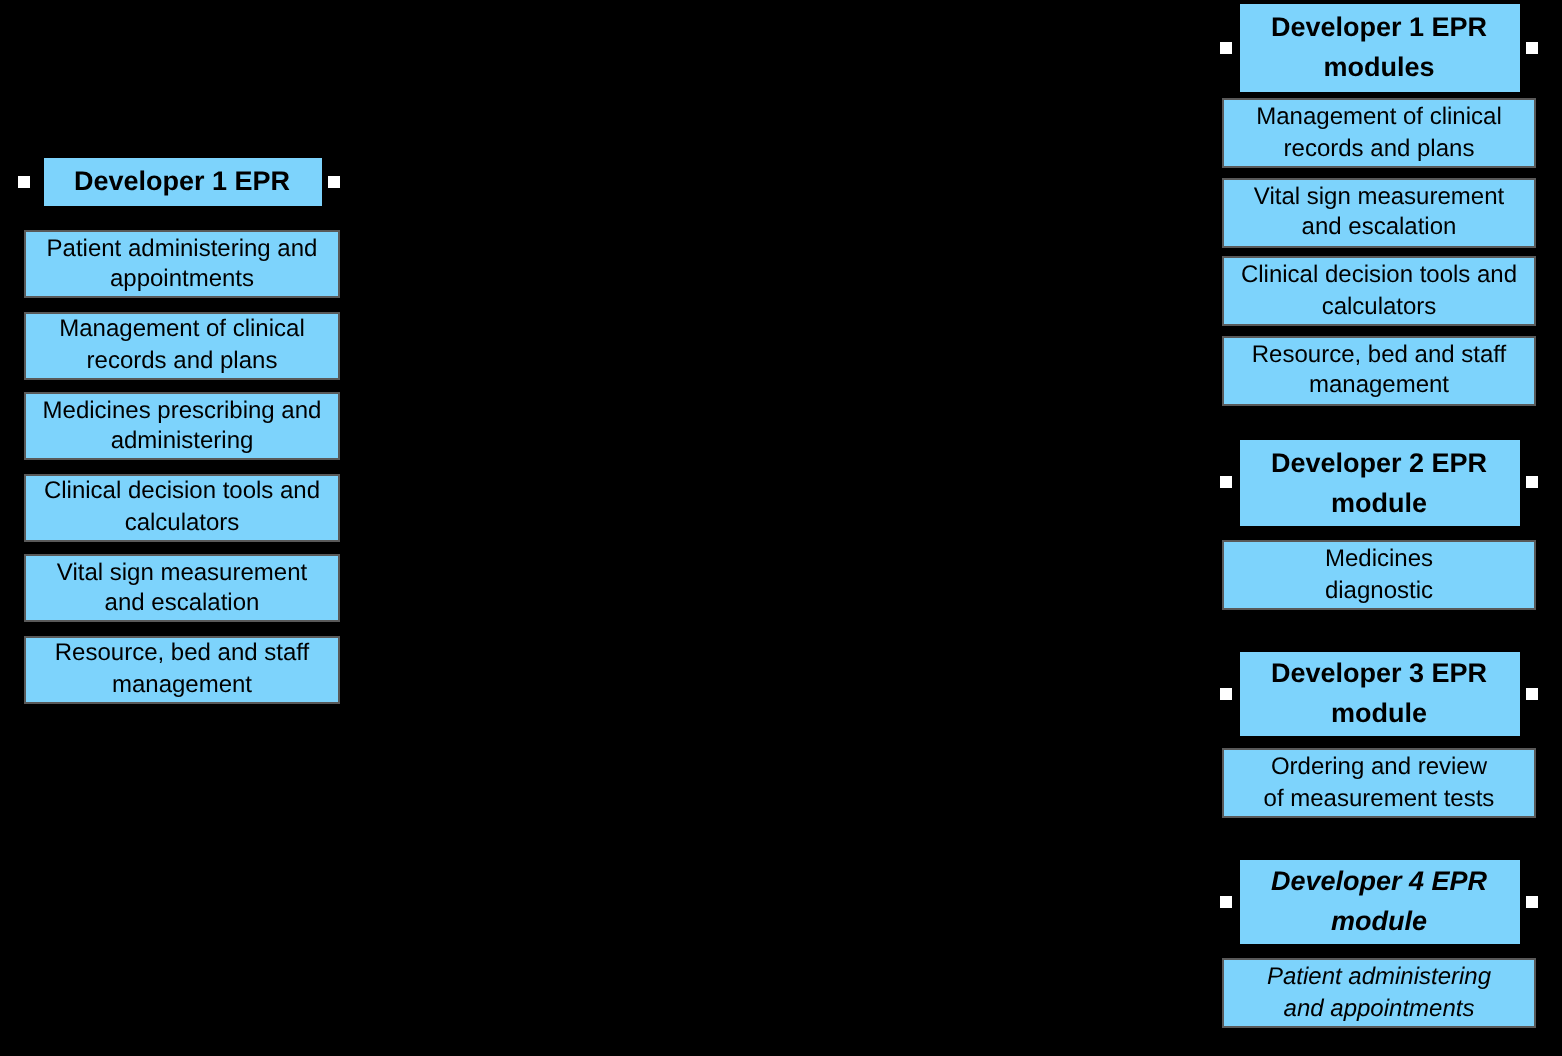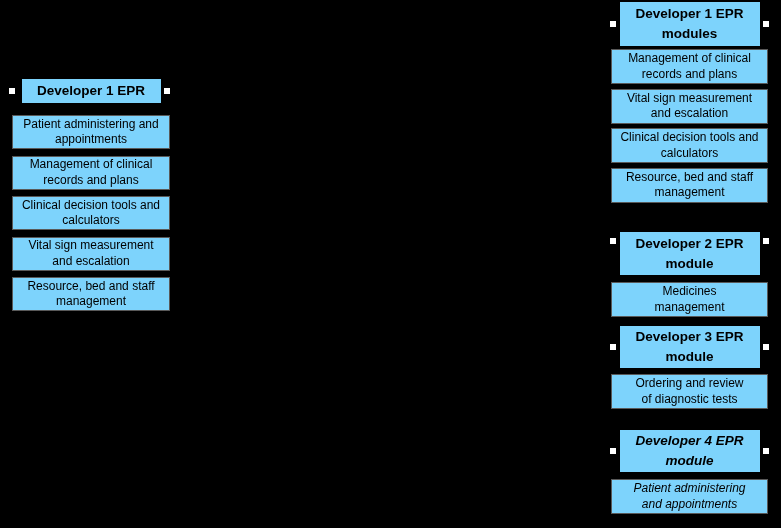--- a/index.html
+++ b/index.html
@@ -13,21 +13,21 @@
     position: absolute; left: 0; top: 0;
     width: 781px; height: 528px;
     background: #000000;
   }
   .col {
     position: absolute;
     display: flex; flex-direction: column; align-items: center;
   }
   #left-col { left: 12px; top: 79px;  width: 158px; }
   #rg1      { left: 611px; top: 2px;   width: 157px; }
-  #rg2      { left: 611px; top: 232px; width: 157px; }
+  #rg2      { left: 611px; top: 220px; width: 157px; }
   #rg3      { left: 611px; top: 326px; width: 157px; }
   #rg4      { left: 611px; top: 430px; width: 157px; font-style: italic; }
 
   .box {
     background: #7dd3fc; color: #000000;
     display: flex; align-items: center; justify-content: center;
     text-align: center; white-space: pre-line;
     flex: none;
   }
   .header {
@@ -55,20 +55,22 @@
 <body>
 
 <div id="stage">
 
   <div class="col" id="left-col">
     <div class="box header">Developer 1 EPR</div>
     <div class="box item">Patient administering and
 appointments</div>
     <div class="box item">Management of clinical
 records and plans</div>
+    <div class="box item">Medicines prescribing and
+administering</div>
     <div class="box item">Clinical decision tools and
 calculators</div>
     <div class="box item">Vital sign measurement
 and escalation</div>
     <div class="box item">Resource, bed and staff
 management</div>
   </div>
 
   <div class="col rg" id="rg1">
     <div class="box header">Developer 1 EPR
@@ -80,28 +82,28 @@
     <div class="box item">Clinical decision tools and
 calculators</div>
     <div class="box item">Resource, bed and staff
 management</div>
   </div>
 
   <div class="col rg" id="rg2">
     <div class="box header">Developer 2 EPR
 module</div>
     <div class="box item">Medicines
-management</div>
+diagnostic</div>
   </div>
 
   <div class="col rg" id="rg3">
     <div class="box header">Developer 3 EPR
 module</div>
     <div class="box item">Ordering and review
-of diagnostic tests</div>
+of measurement tests</div>
   </div>
 
   <div class="col rg" id="rg4">
     <div class="box header">Developer 4 EPR
 module</div>
     <div class="box item">Patient administering
 and appointments</div>
   </div>
 
   <div class="stub" style="left:9px;   top:88px;"></div>

